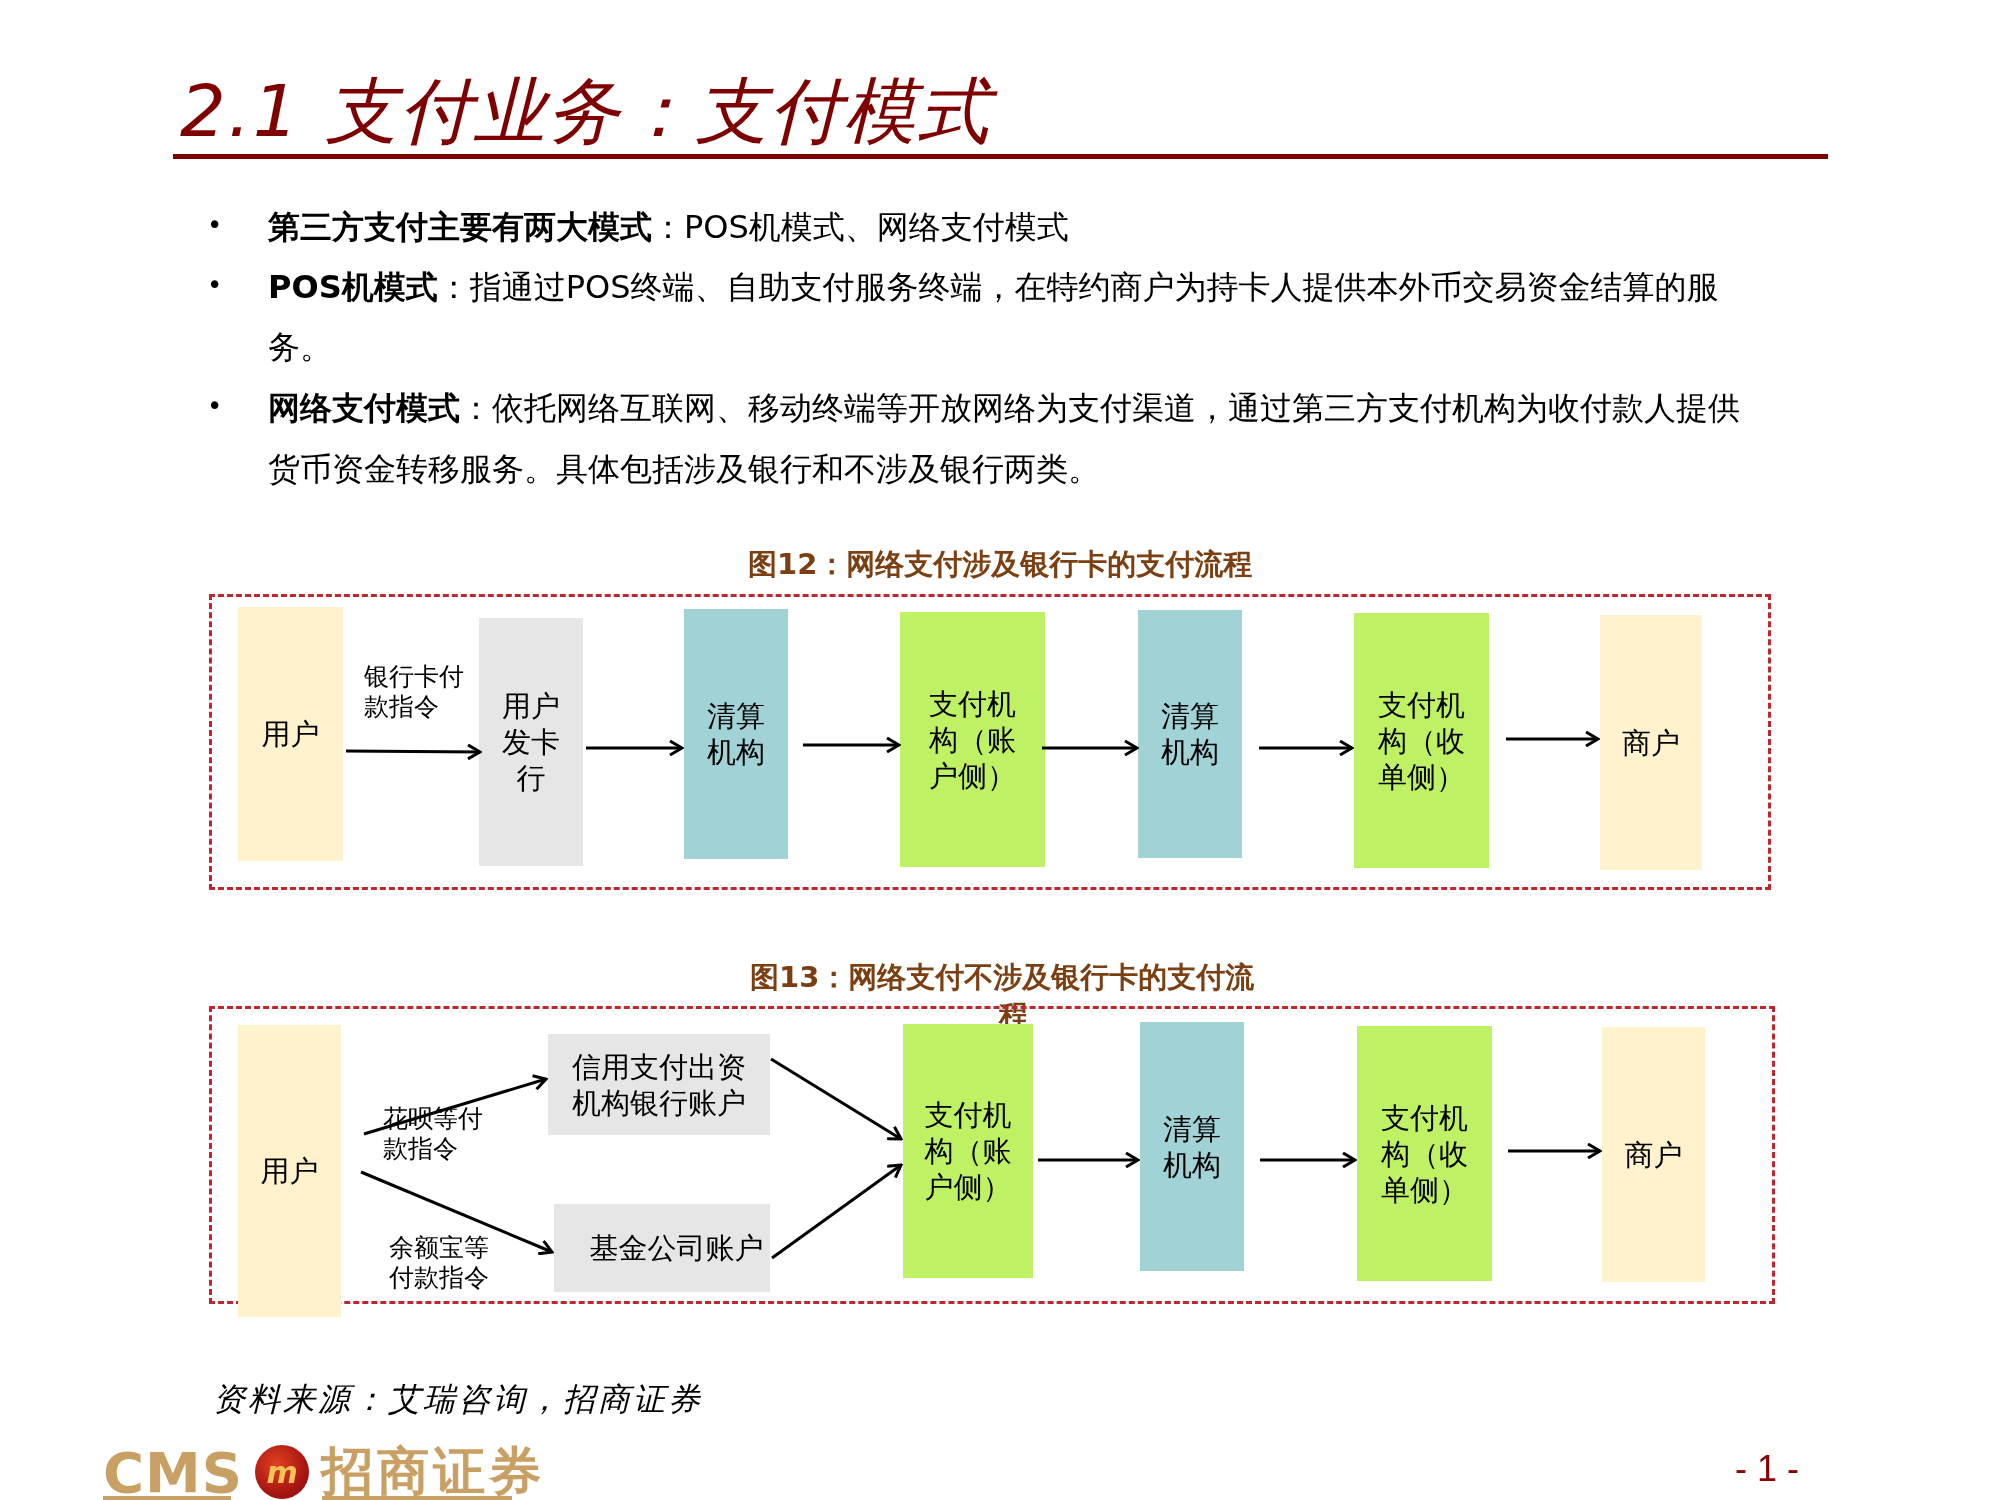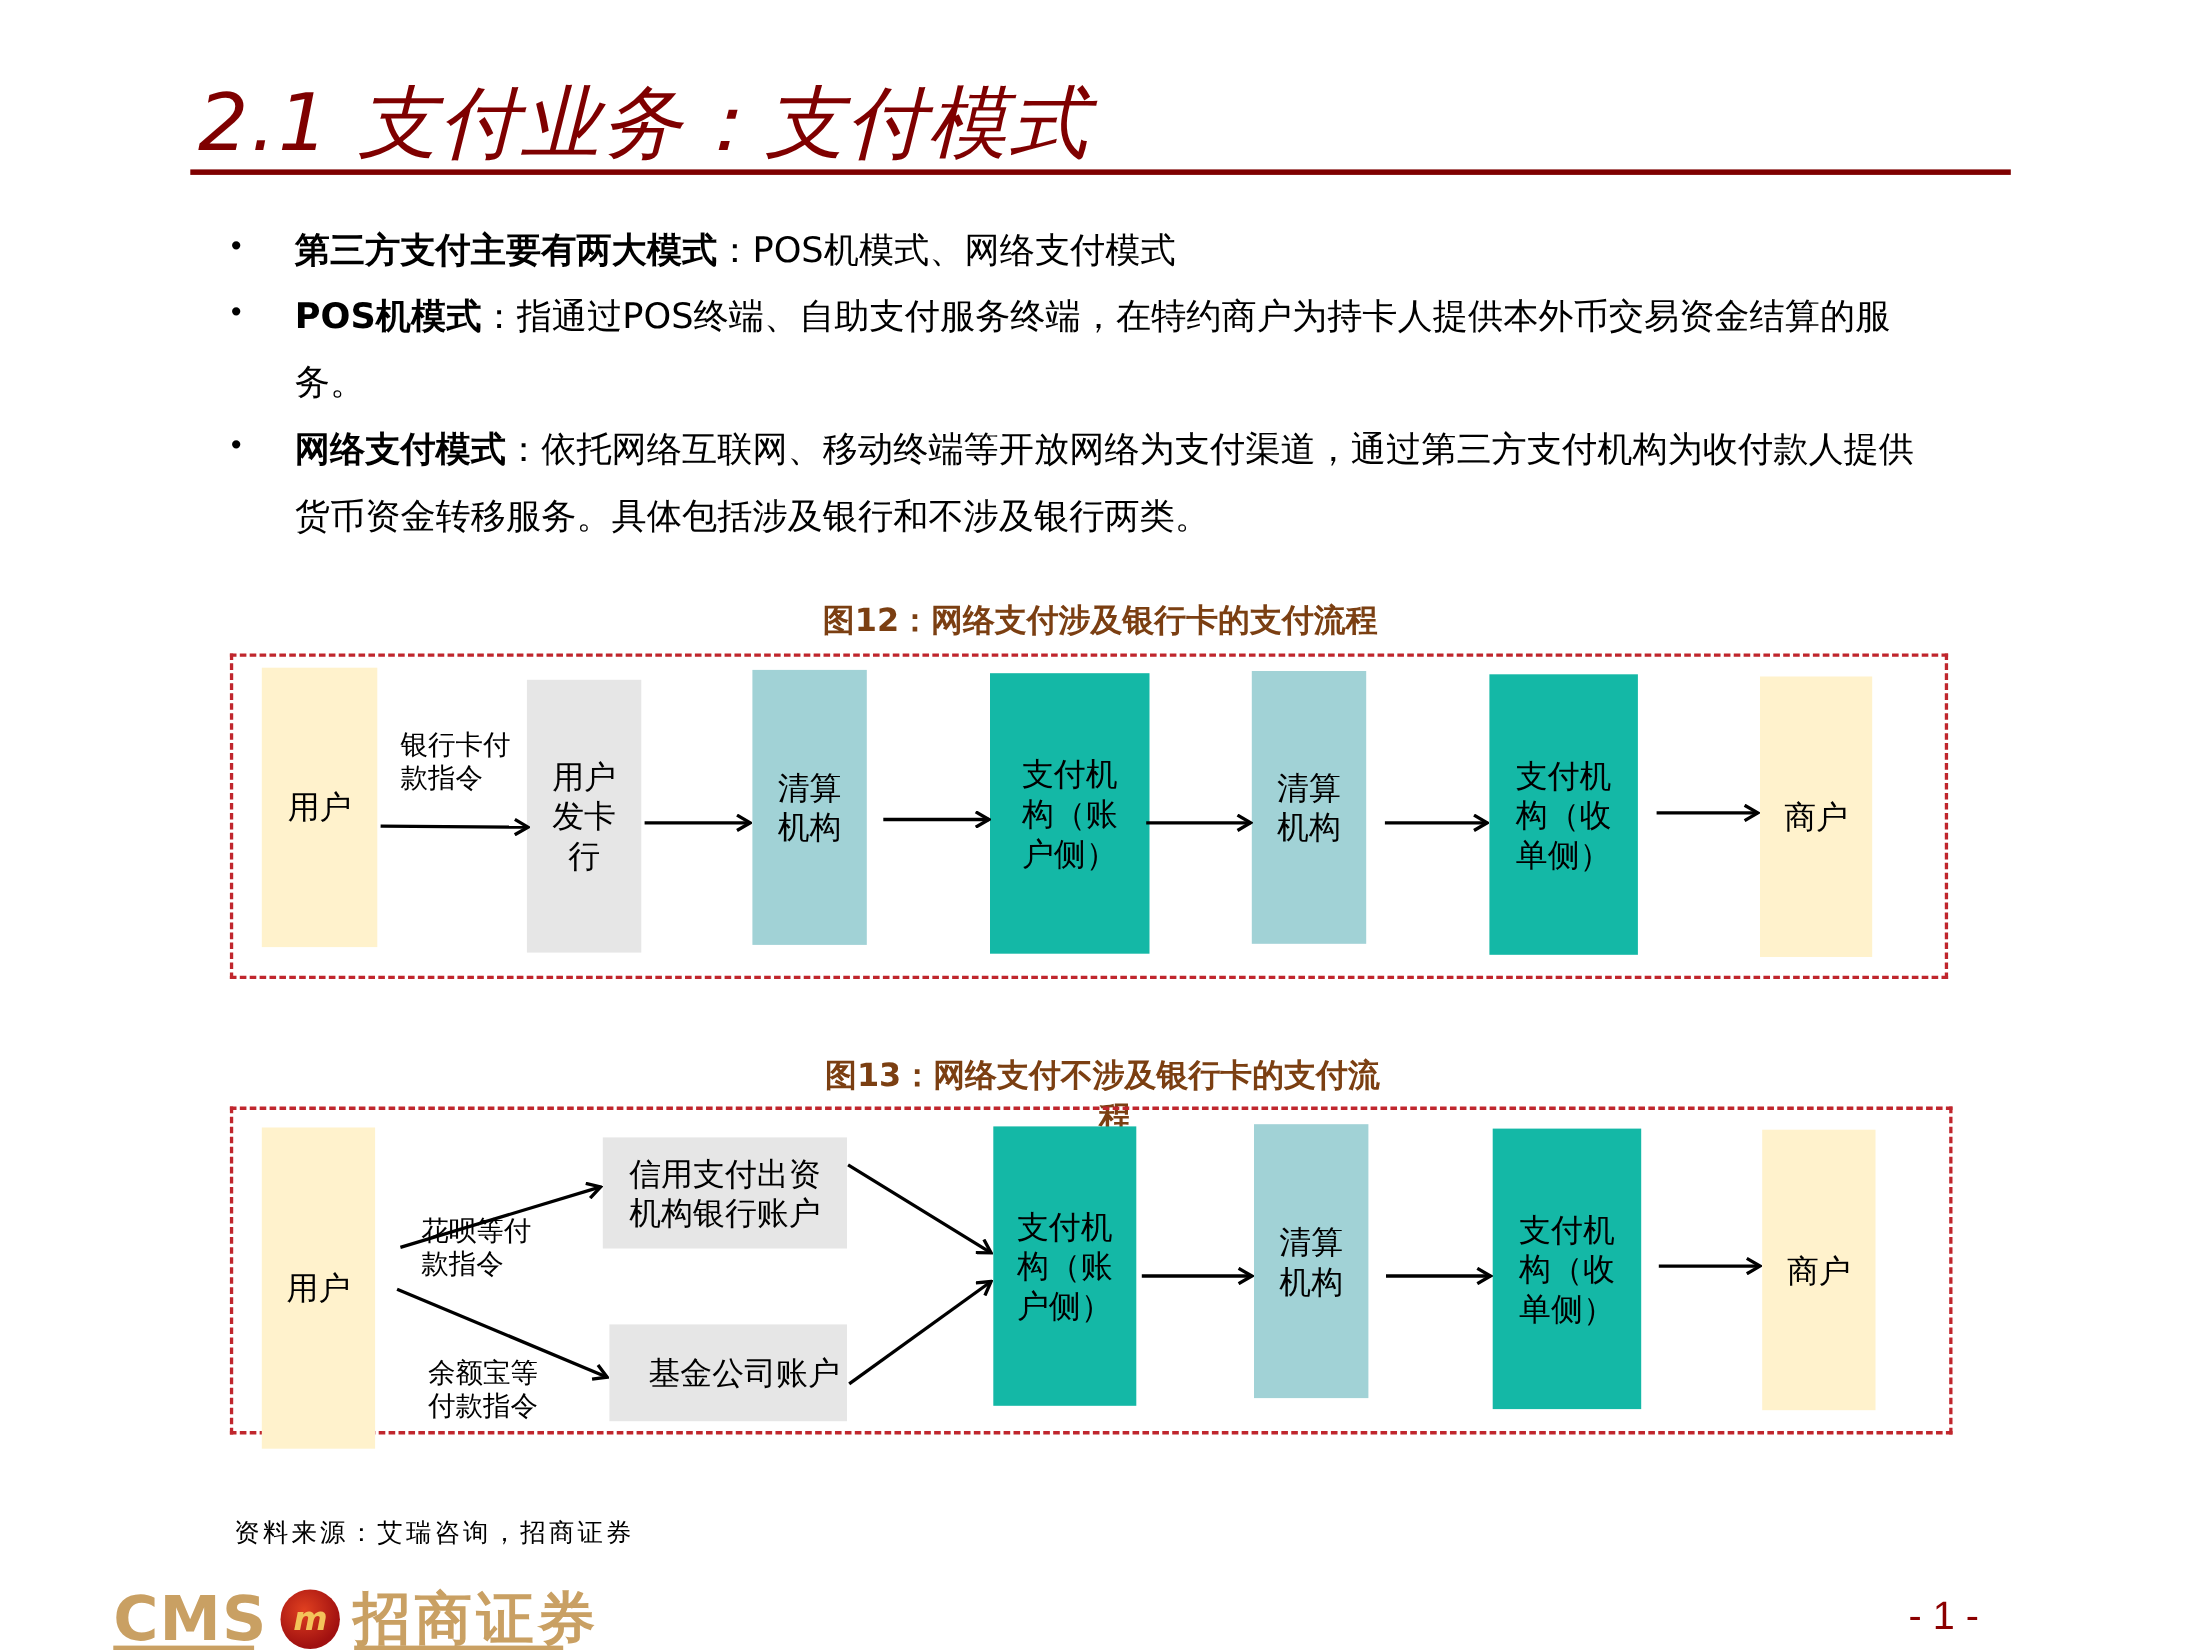--- a/index.html
+++ b/index.html
@@ -10,24 +10,24 @@
   .bullet-dot{font-size:26px;color:#000;}
   .bline{font-size:32px;line-height:40px;white-space:nowrap;color:#000;}
   .bline b{font-weight:bold;}
   .caption{font-size:29px;font-weight:bold;color:#7b3f12;white-space:nowrap;}
   .dash-box{border:3px dashed #c0262d;box-sizing:border-box;}
   .node{display:flex;align-items:center;justify-content:center;box-sizing:border-box;font-size:29px;line-height:36px;text-align:left;color:#000;}
   .node span{display:block;}
   .yellow{background:#fff2cc;}
   .grey{background:#e6e6e6;}
   .teal{background:#a1d2d6;}
-  .peach{background:#14b8a6;}
+  .peach{background:#bef264;}
   .edge-label{font-size:25px;line-height:30px;color:#000;white-space:nowrap;}
   svg.arrows{position:absolute;left:0;top:0;width:2000px;height:1500px;pointer-events:none;}
-  .source{font-family:"DejaVu Serif","Liberation Serif",serif;font-size:23px;letter-spacing:3px;}
+  .source{font-family:"DejaVu Serif","Liberation Serif",serif;font-size:32px;letter-spacing:3px;font-style:italic;}
   .logo-cms{font-size:56px;font-weight:bold;color:#c9a063;letter-spacing:1px;}
   .logo-cn{font-family:"DejaVu Serif","Liberation Serif",serif;font-size:52px;font-weight:bold;color:#c9a063;letter-spacing:4px;}
   .logo-badge{width:54px;height:54px;border-radius:50%;background:radial-gradient(circle at 40% 35%,#e04020,#a01010 70%);color:#f3c35a;font-weight:bold;font-style:italic;font-size:30px;display:flex;align-items:center;justify-content:center;}
   .logo-underline{height:4px;background:#c9a063;}
   .page-num{font-family:"Liberation Sans",sans-serif;font-size:36px;color:#8b0000;white-space:nowrap;}
 </style>
 </head>
 <body>
 
 <div class="abs title">2.1  支付业务：支付模式</div>

